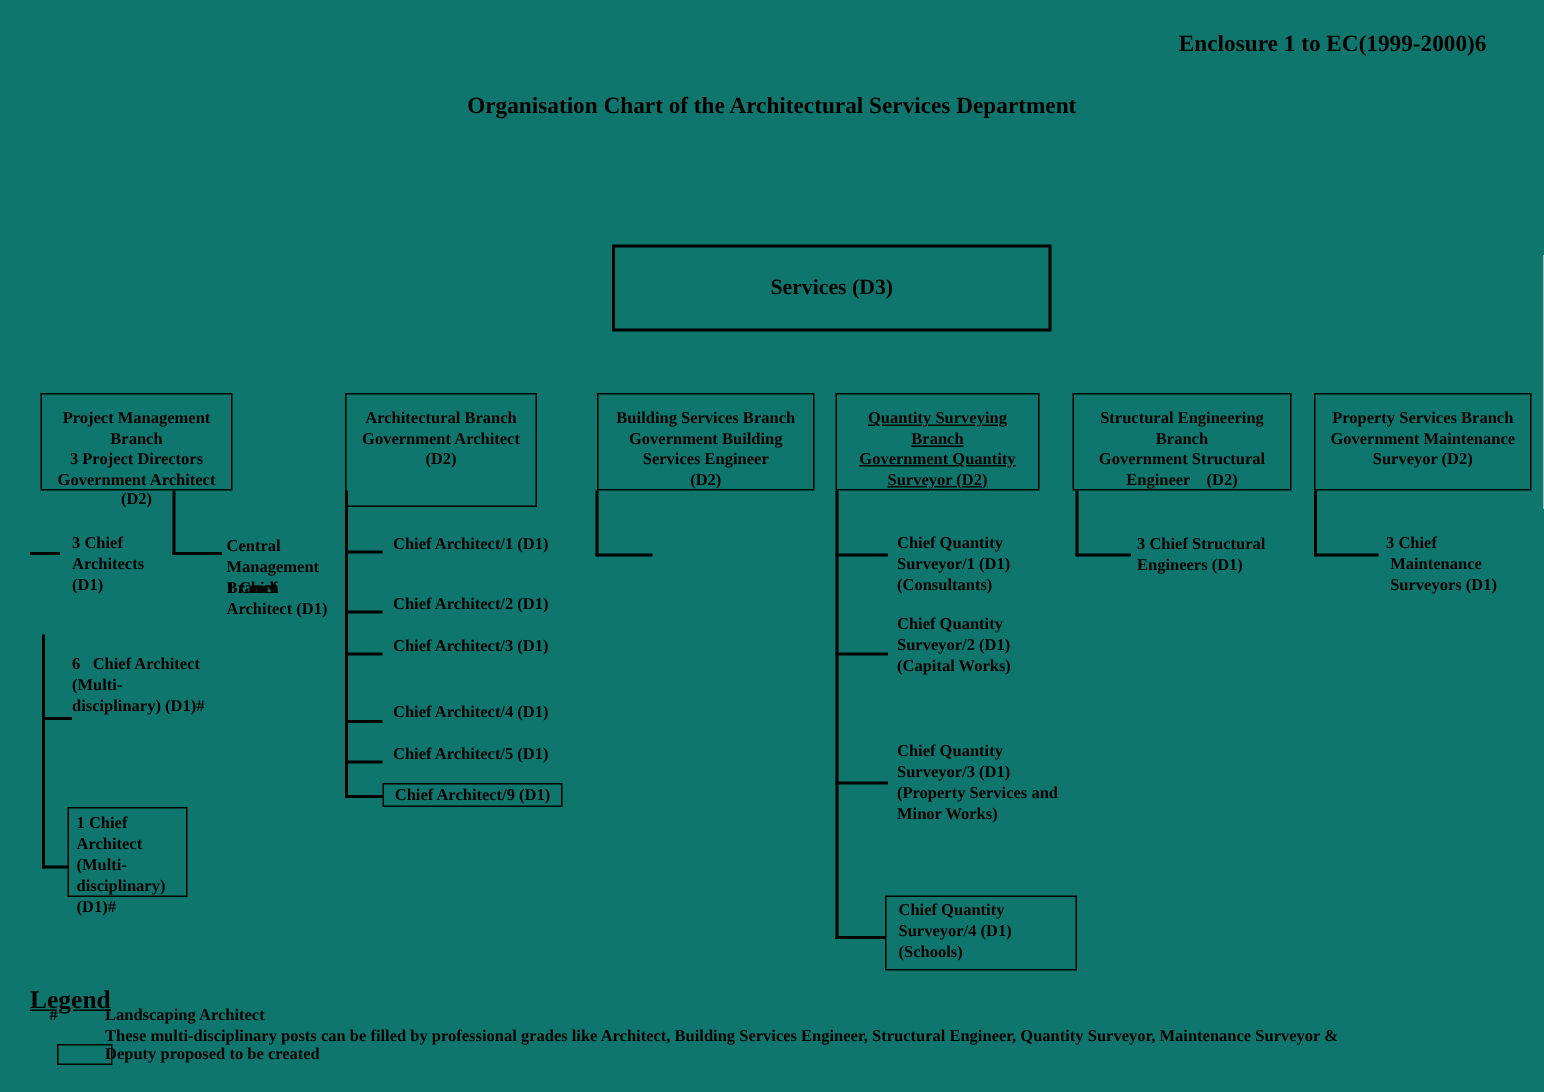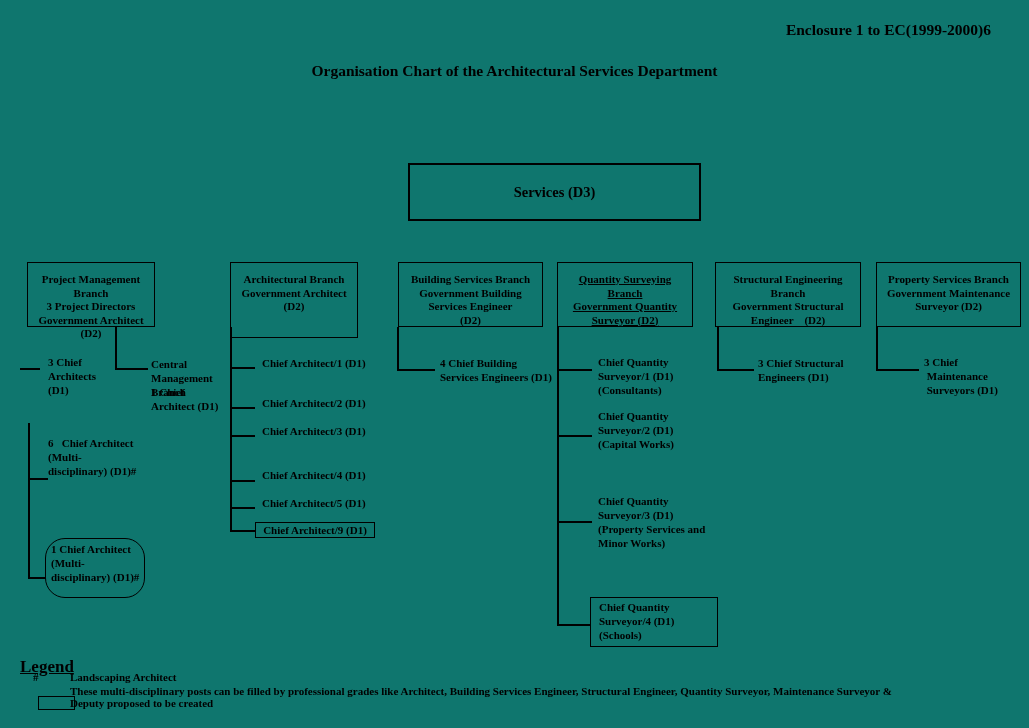--- a/index.html
+++ b/index.html
@@ -78,21 +78,21 @@
   <div class="abs txt" style="left:48px;top:355px;">
     <div class="ln">3 Chief</div>
     <div class="ln">Architects</div>
     <div class="ln">(D1)</div>
   </div>
   <div class="abs txt" style="left:48px;top:436px;">
     <div class="ln">6   Chief Architect</div>
     <div class="ln">(Multi-</div>
     <div class="ln">disciplinary) (D1)#</div>
   </div>
-  <div class="abs sbox txt" style="left:45px;top:538px;width:100px;height:60px;padding:3px 0 0 5px;border-radius:20px;">
+  <div class="abs sbox txt" style="left:45px;top:538px;width:80px;height:60px;padding:3px 0 0 5px;">
     <div class="ln">1 Chief Architect</div>
     <div class="ln">(Multi-</div>
     <div class="ln">disciplinary) (D1)#</div>
   </div>
 
   <div class="abs txt" style="left:151px;top:329px;margin-top:28px;">
     <div class="ln">Central</div>
     <div class="ln">Management</div>
     <div class="ln">Branch</div>
   </div>
@@ -113,24 +113,20 @@
   <div class="abs txt ln" style="left:262px;top:396px;">Chief Architect/2 (D1)</div>
   <div class="abs txt ln" style="left:262px;top:424px;">Chief Architect/3 (D1)</div>
   <div class="abs txt ln" style="left:262px;top:468px;">Chief Architect/4 (D1)</div>
   <div class="abs txt ln" style="left:262px;top:496px;">Chief Architect/5 (D1)</div>
   <div class="abs sbox txt" style="left:255px;top:522px;width:120px;height:16px;text-align:center;">
     <div class="ln">Chief Architect/9 (D1)</div>
   </div>
 
   <div class="abs vl" style="left:397px;top:327px;height:44px;"></div>
   <div class="abs hl" style="left:397px;top:369px;width:38px;"></div>
-  <div class="abs txt" style="left:440px;top:356px;">
-    <div class="ln">4 Chief Building</div>
-    <div class="ln">Services Engineers (D1)</div>
-  </div>
 
   <div class="abs vl" style="left:557px;top:327px;height:299px;"></div>
   <div class="abs hl" style="left:557px;top:369px;width:35px;"></div>
   <div class="abs hl" style="left:557px;top:435px;width:35px;"></div>
   <div class="abs hl" style="left:557px;top:521px;width:35px;"></div>
   <div class="abs hl" style="left:557px;top:624px;width:33px;"></div>
 
   <div class="abs txt" style="left:598px;top:355px;">
     <div class="ln">Chief Quantity</div>
     <div class="ln">Surveyor/1 (D1)</div>

